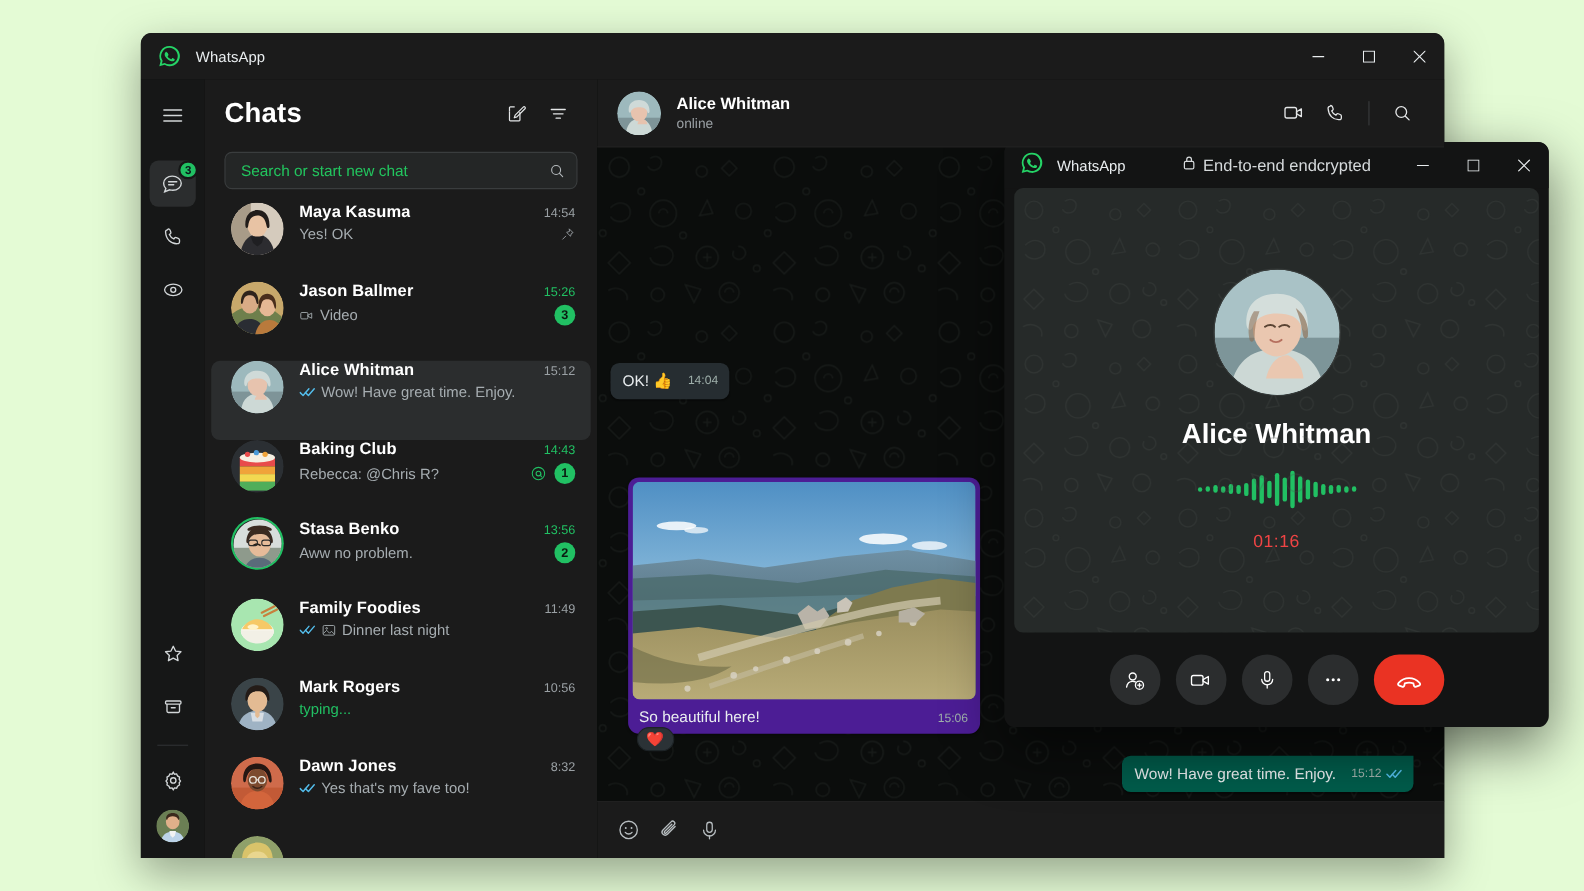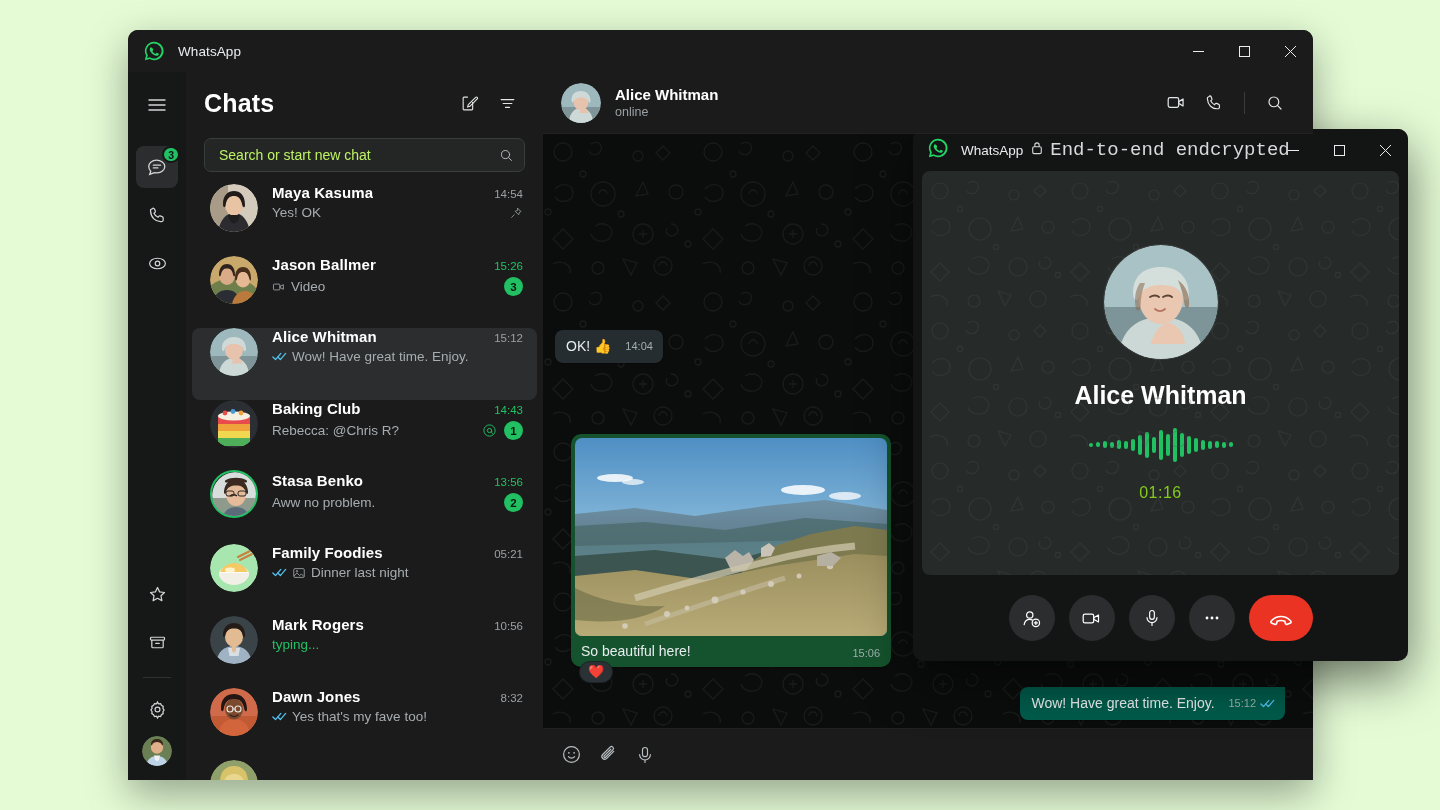--- a/index.html
+++ b/index.html
@@ -82,21 +82,21 @@
     width: 32px; height: 32px; border-radius: 6px;
     display: flex; align-items: center; justify-content: center; color: #e4e6e7;
   }
 
   .search-wrap { padding: 4px 18px 12px; }
   .search-box {
     height: 34px; background: #242626; border: 1px solid #3a3d3e;
     border-radius: 7px; display: flex; align-items: center;
     padding: 0 10px 0 14px;
   }
-  .search-box .ph { color: #bef264; font-size: 14px; flex: 1; }
+  .search-box .ph { color: #22c55e; font-size: 14px; flex: 1; }
   .search-box .s-ico { color: #b5babd; display: flex; }
 
   .chat-list { flex: 1; overflow: hidden; }
   .chat-row {
     height: 72px; display: flex; 
     padding: 0 14px 0 18px; margin: 0 6px; border-radius: 8px;
     position: relative;
   }
   .chat-row.selected { background: #2b2d2e; }
   .avatar {
@@ -158,21 +158,21 @@
   }
   .bubble.in { background: #262d31; }
   .bubble.out { background: #015c4b; }
   .bubble .t {
     font-size: 11px; color: #9fb0ab; margin-left: 10px;
     display: inline-flex; align-items: center; gap: 4px; vertical-align: bottom;
   }
 
   .img-bubble {
     position: absolute; left: 28px; top: 300px; width: 320px;
-    background: #14532d; border-radius: 10px; padding: 4px 4px 0;
+    background: #4c1d95; border-radius: 10px; padding: 4px 4px 0;
     box-shadow: 0 1px 2px rgba(0,0,0,.35);
   }
   .img-bubble .photo {
     width: 312px; height: 198px; border-radius: 7px; overflow: hidden; display:block;
   }
   .img-cap {
     display: flex; align-items: flex-end; padding: 7px 7px 8px 6px;
     color: #e9edef; font-size: 14px;
   }
   .img-cap .t { margin-left: auto; font-size: 11px; color: #9fb0ab; }
@@ -199,37 +199,37 @@
     overflow: hidden; display: flex; flex-direction: column;
   }
   .call-title {
     height: 42px; flex: 0 0 42px; display: flex; align-items: center;
     padding-left: 14px; position: relative; background: #131414;
   }
   .call-title .ct-name { color: #e9edef; font-size: 13.5px; margin-left: 12px; }
   .call-enc {
     position: absolute; left: 0; right: 0; margin: auto;
     display: flex; align-items: center; justify-content: center; gap: 7px;
-    color: #d6dadc; font-size: 19px; pointer-events: none; font-family: Liberation Mono, monospace;
+    color: #d6dadc; font-size: 15px; pointer-events: none;
   }
   .call-win-controls { margin-left: auto; display: flex; z-index: 2; }
 
   .call-stage {
     flex: 1; margin: 0 9px; border-radius: 8px; background: #262a29;
     position: relative; overflow: hidden;
     display: flex; flex-direction: column; align-items: center; justify-content: center;
   }
   .call-avatar {
     width: 114px; height: 114px; border-radius: 50%; overflow: hidden;
     box-shadow: 0 0 0 1px rgba(255,255,255,.08);
   }
   .call-name { color: #fff; font-size: 25px; font-weight: bold; margin-top: 22px; }
   .wave { display: flex; align-items: center; gap: 3px; height: 34px; margin-top: 18px; }
   .wave i { width: 4px; border-radius: 2px; background: #21c063; display: block; }
-  .call-timer { color: #84cc16; font-size: 16px; margin-top: 22px; letter-spacing: .5px; }
+  .call-timer { color: #ef4444; font-size: 16px; margin-top: 22px; letter-spacing: .5px; }
 
   .call-controls {
     height: 86px; flex: 0 0 86px; display: flex; align-items: center;
     justify-content: center; gap: 14px;
   }
   .cc-btn {
     width: 46px; height: 46px; border-radius: 50%; background: #2b2d2e;
     display: flex; align-items: center; justify-content: center; color: #fff;
     border: none;
   }
@@ -571,21 +571,21 @@
                     <ellipse cx="24" cy="30" rx="15" ry="9" fill="#fdfcf7"></ellipse>
                     <path d="M9 29h30c0 7-7 12-15 12S9 36 9 29z" fill="#f2f0e6"></path>
                     <path d="M10 28c3-6 9-9 14-9s11 3 14 9z" fill="#f6c967"></path>
                     <path d="M28 13l12-6M30 16l12-6" stroke="#c7803e" stroke-width="2" stroke-linecap="round"></path>
                     <ellipse cx="20" cy="26" rx="5" ry="2.4" fill="#fff3c9"></ellipse>
                   </g>
                 </svg></div>
               <div class="chat-info">
                 <div class="chat-line1">
                   <span class="chat-name">Family Foodies</span>
-                  <span class="chat-time">05:21</span>
+                  <span class="chat-time">11:49</span>
                 </div>
                 <div class="chat-line2">
                   <span class="chat-msg">
                     <span class="ticks">
                       <svg width="15" height="11" viewBox="0 0 17 11" fill="none" stroke="#53bdeb" stroke-width="1.5" stroke-linecap="round" stroke-linejoin="round">
                         <path d="M1 6l3 3 6-7"></path>
                         <path d="M6.5 6l3 3 6-7"></path>
                       </svg>
                     </span>
                     <span style="display:inline-flex;color:#a6adb1;">

